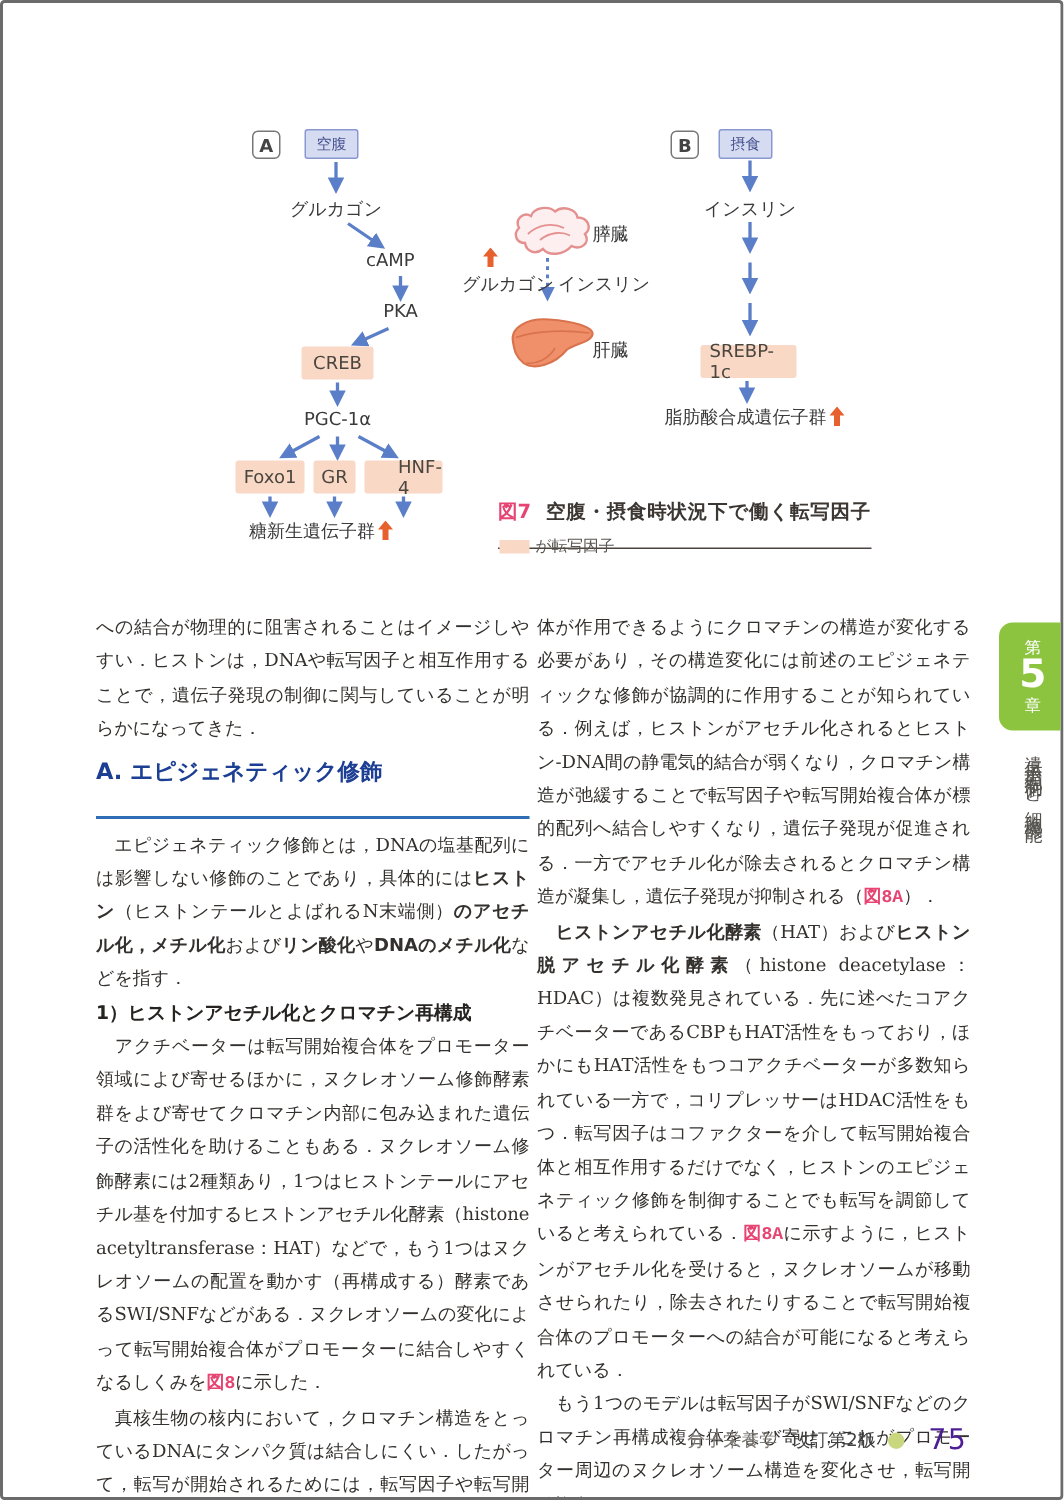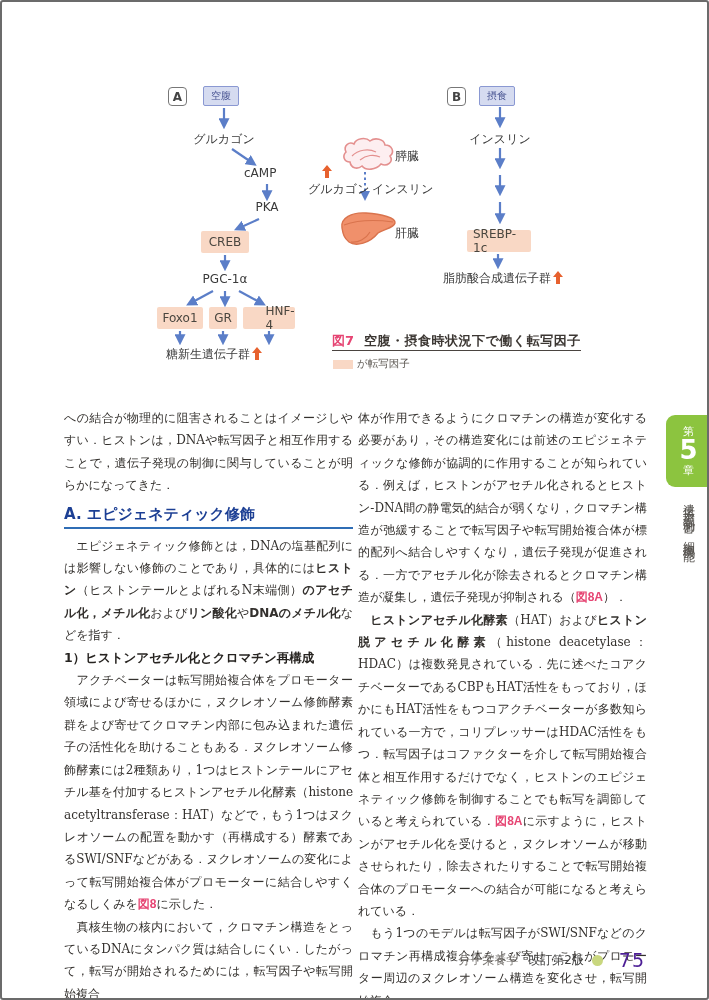--- a/index.html
+++ b/index.html
@@ -26,44 +26,44 @@
     border-radius:2px; display:flex; align-items:center; justify-content:center;
     font-size:10px; color:#44508f;
   }
   .node {
     position:absolute; height:22px; padding:0 6px; background:#f9d8c5; border-radius:2px;
     display:flex; align-items:center; justify-content:center; font-size:12px; color:#4a463f;
   }
   .uparrow { display:inline-block; margin-left:2px; vertical-align:-1px; }
   .labelrow { display:flex; align-items:center; }
   .caption { position:absolute; left:270px; top:252px; display:inline-flex; align-items:baseline;
-    border-bottom:1.5px solid #4a4440; padding-bottom:0; }
+    border-bottom:1.5px solid #4a4440; padding-bottom:15px; }
   .fig-no { color:#e64573; font-weight:bold; font-size:13px; margin-right:10px; }
   .fig-title { font-weight:bold; font-size:13px; color:#3c3733; letter-spacing:0.5px; }
   .legend { position:absolute; left:271px; top:277px; display:flex; align-items:center; }
   .legend .swatch { width:20px; height:9px; background:#f9d8c5; margin-right:4px; }
   .legend .ltext { font-size:10.5px; color:#5a554f; }
 
   
   .col { position:absolute; top:405px; width:289px; font-family:"DejaVu Serif","Liberation Serif",serif;
     font-size:12px; line-height:22.4px; text-align:justify; color:#33302d; }
   .col-left { left:62px; }
   .col-right { left:356px; }
   .col p { margin:0; }
   .h2 {
     font-family:"DejaVu Sans","Liberation Sans",sans-serif;
     color:#1c3f94; font-weight:bold; font-size:15px; line-height:18px;
-    border-bottom:2px solid #2f6db5; padding:8px 0 4px 0; margin-bottom:6px;
+    border-bottom:2px solid #2f6db5; padding:8px 0 21px 0; margin-bottom:6px;
   }
   .h3 {
     font-family:"DejaVu Sans","Liberation Sans",sans-serif;
     font-weight:bold; font-size:12.5px; line-height:22.4px; color:#262320;
   }
   .b { font-family:"DejaVu Sans","Liberation Sans",sans-serif; font-weight:bold; }
-  .pink { color:#e64573; font-family:Liberation Sans, sans-serif; font-weight:bold; }
+  .pink { color:#e64573; font-family:Liberation Mono, monospace; font-weight:bold; }
 
   
   .chapter-tab {
     position:absolute; left:664px; top:413px; width:45px; height:72px;
     background:#8cc43f; border-radius:9px 0 0 9px; color:#fff;
     display:flex; flex-direction:column; align-items:center; justify-content:center; line-height:1.05;
   }
   .chapter-tab .small { font-size:11px; }
   .chapter-tab .big { font-size:26px; font-weight:bold; }
   .chapter-title-wrap { position:absolute; left:664px; top:492px; width:45px; display:flex; justify-content:center; }

